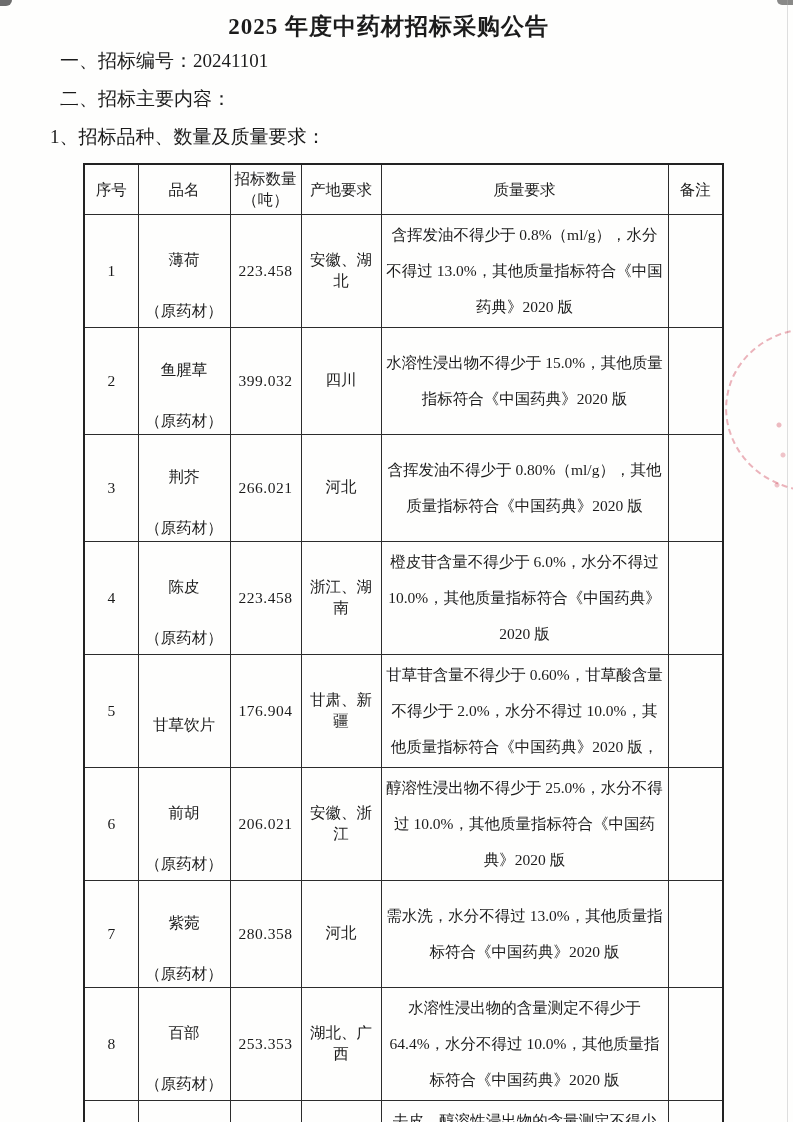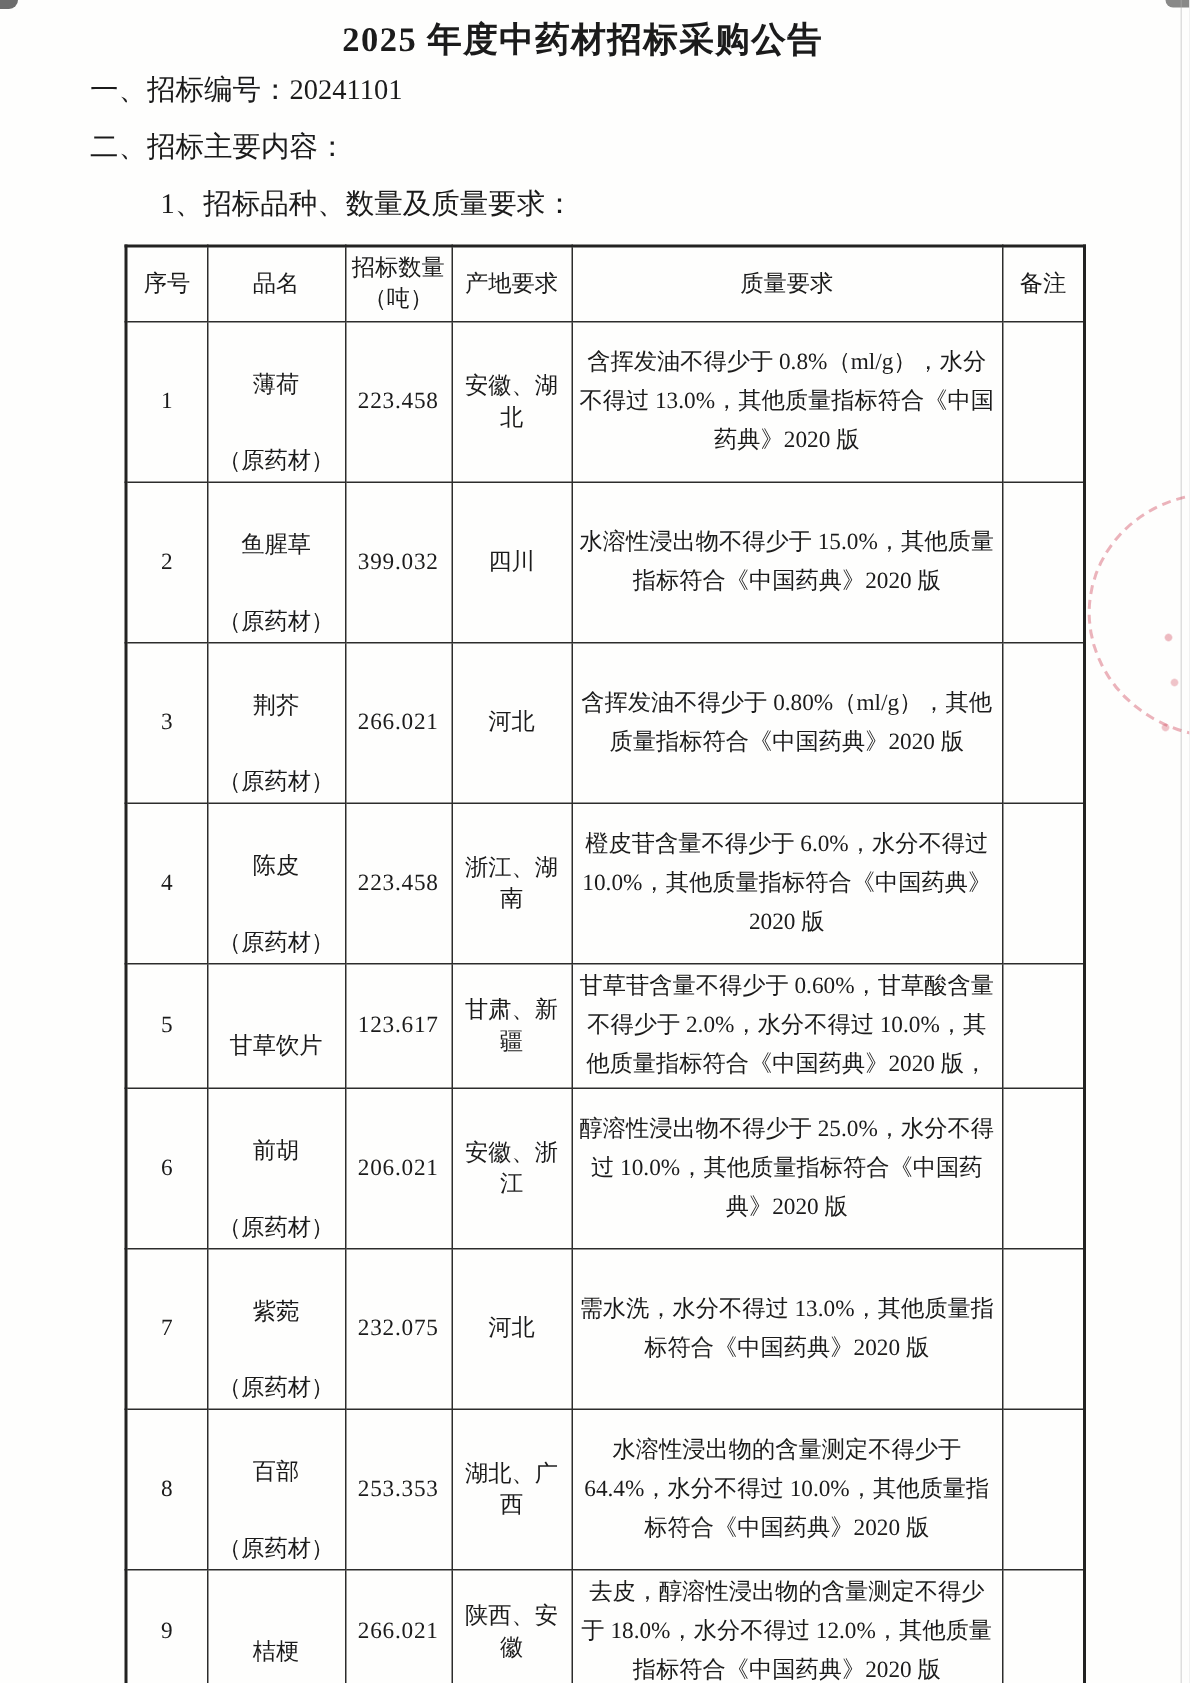--- a/index.html
+++ b/index.html
@@ -35,21 +35,21 @@
   .title1 { margin:0; padding:100px 40px 0 40px; text-align:center; font-size:24px; font-weight:bold; letter-spacing:1px; line-height:31px; }
   .title2 { margin:0; padding:12px 56px 0 40px; text-align:center; font-size:23px; font-weight:bold; letter-spacing:1px; line-height:30px; }
 
   .intro {
     margin:16px 0 0 0;
     padding:0 84px 0 85px;
     font-size:19px; line-height:38px;
     text-align:justify; text-indent:3.5em;
   }
   .sec { margin:0; padding-left:60px; font-size:19px; line-height:38px; }
-  .subsec { margin:0; padding-left:107px; font-size:19px; line-height:38px; }
+  .subsec { margin:0; padding-left:50px; font-size:19px; line-height:38px; }
 
   table.bid {
     margin:7px 0 0 83px;
     width:639px;
     border-collapse:collapse;
     table-layout:fixed;
   }
   table.bid th, table.bid td {
     border:1.6px solid #2c2c2c;
     padding:2px 4px;
@@ -61,21 +61,21 @@
   }
   table.bid { border:2px solid #222; }
   thead tr { height:50px;margin-top:43px; }
   tr.r2 { height:57px; }
   tr.r3 { height:67px; }
   th { line-height:21px; }
   .qtyh span { display:block; }
   td.c-quality {
     text-align:left;
     padding:3px 8px 3px 10px;
-    line-height:26px;
+    line-height:36px;
   }
   .nm, .fm { display:block; line-height:23px;margin-top:28px; }
   td.c-qty { letter-spacing:.5px;margin-left:44px; }
 </style>
 </head>
 <body>
 
 <div class="page">
   <div class="smudge-tl"></div>
   <div class="smudge-tr"></div>
@@ -155,21 +155,21 @@
         <td class="c-qty">223.458</td>
         <td class="c-origin">浙江、湖南</td>
         <td class="c-quality">橙皮苷含量不得少于 6.0%，水分不得过 10.0%，其他质量指标符合《中国药典》2020 版</td>
         <td class="c-note"></td>
       </tr>
       <tr class="r3">
         <td class="c-no">5</td>
         <td class="c-name">
           <span class="nm">甘草饮片</span>
         </td>
-        <td class="c-qty">123.617</td>
+        <td class="c-qty">176.904</td>
         <td class="c-origin">甘肃、新疆</td>
         <td class="c-quality">甘草苷含量不得少于 0.60%，甘草酸含量不得少于 2.0%，水分不得过 10.0%，其他质量指标符合《中国药典》2020 版，</td>
         <td class="c-note"></td>
       </tr>
       <tr class="r2">
         <td class="c-no">6</td>
         <td class="c-name">
           <span class="nm">前胡</span>
           <span class="fm">（原药材）</span>
         </td>
@@ -177,21 +177,21 @@
         <td class="c-origin">安徽、浙江</td>
         <td class="c-quality">醇溶性浸出物不得少于 25.0%，水分不得过 10.0%，其他质量指标符合《中国药典》2020 版</td>
         <td class="c-note"></td>
       </tr>
       <tr class="r2">
         <td class="c-no">7</td>
         <td class="c-name">
           <span class="nm">紫菀</span>
           <span class="fm">（原药材）</span>
         </td>
-        <td class="c-qty">232.075</td>
+        <td class="c-qty">280.358</td>
         <td class="c-origin">河北</td>
         <td class="c-quality">需水洗，水分不得过 13.0%，其他质量指标符合《中国药典》2020 版</td>
         <td class="c-note"></td>
       </tr>
       <tr class="r3">
         <td class="c-no">8</td>
         <td class="c-name">
           <span class="nm">百部</span>
           <span class="fm">（原药材）</span>
         </td>

